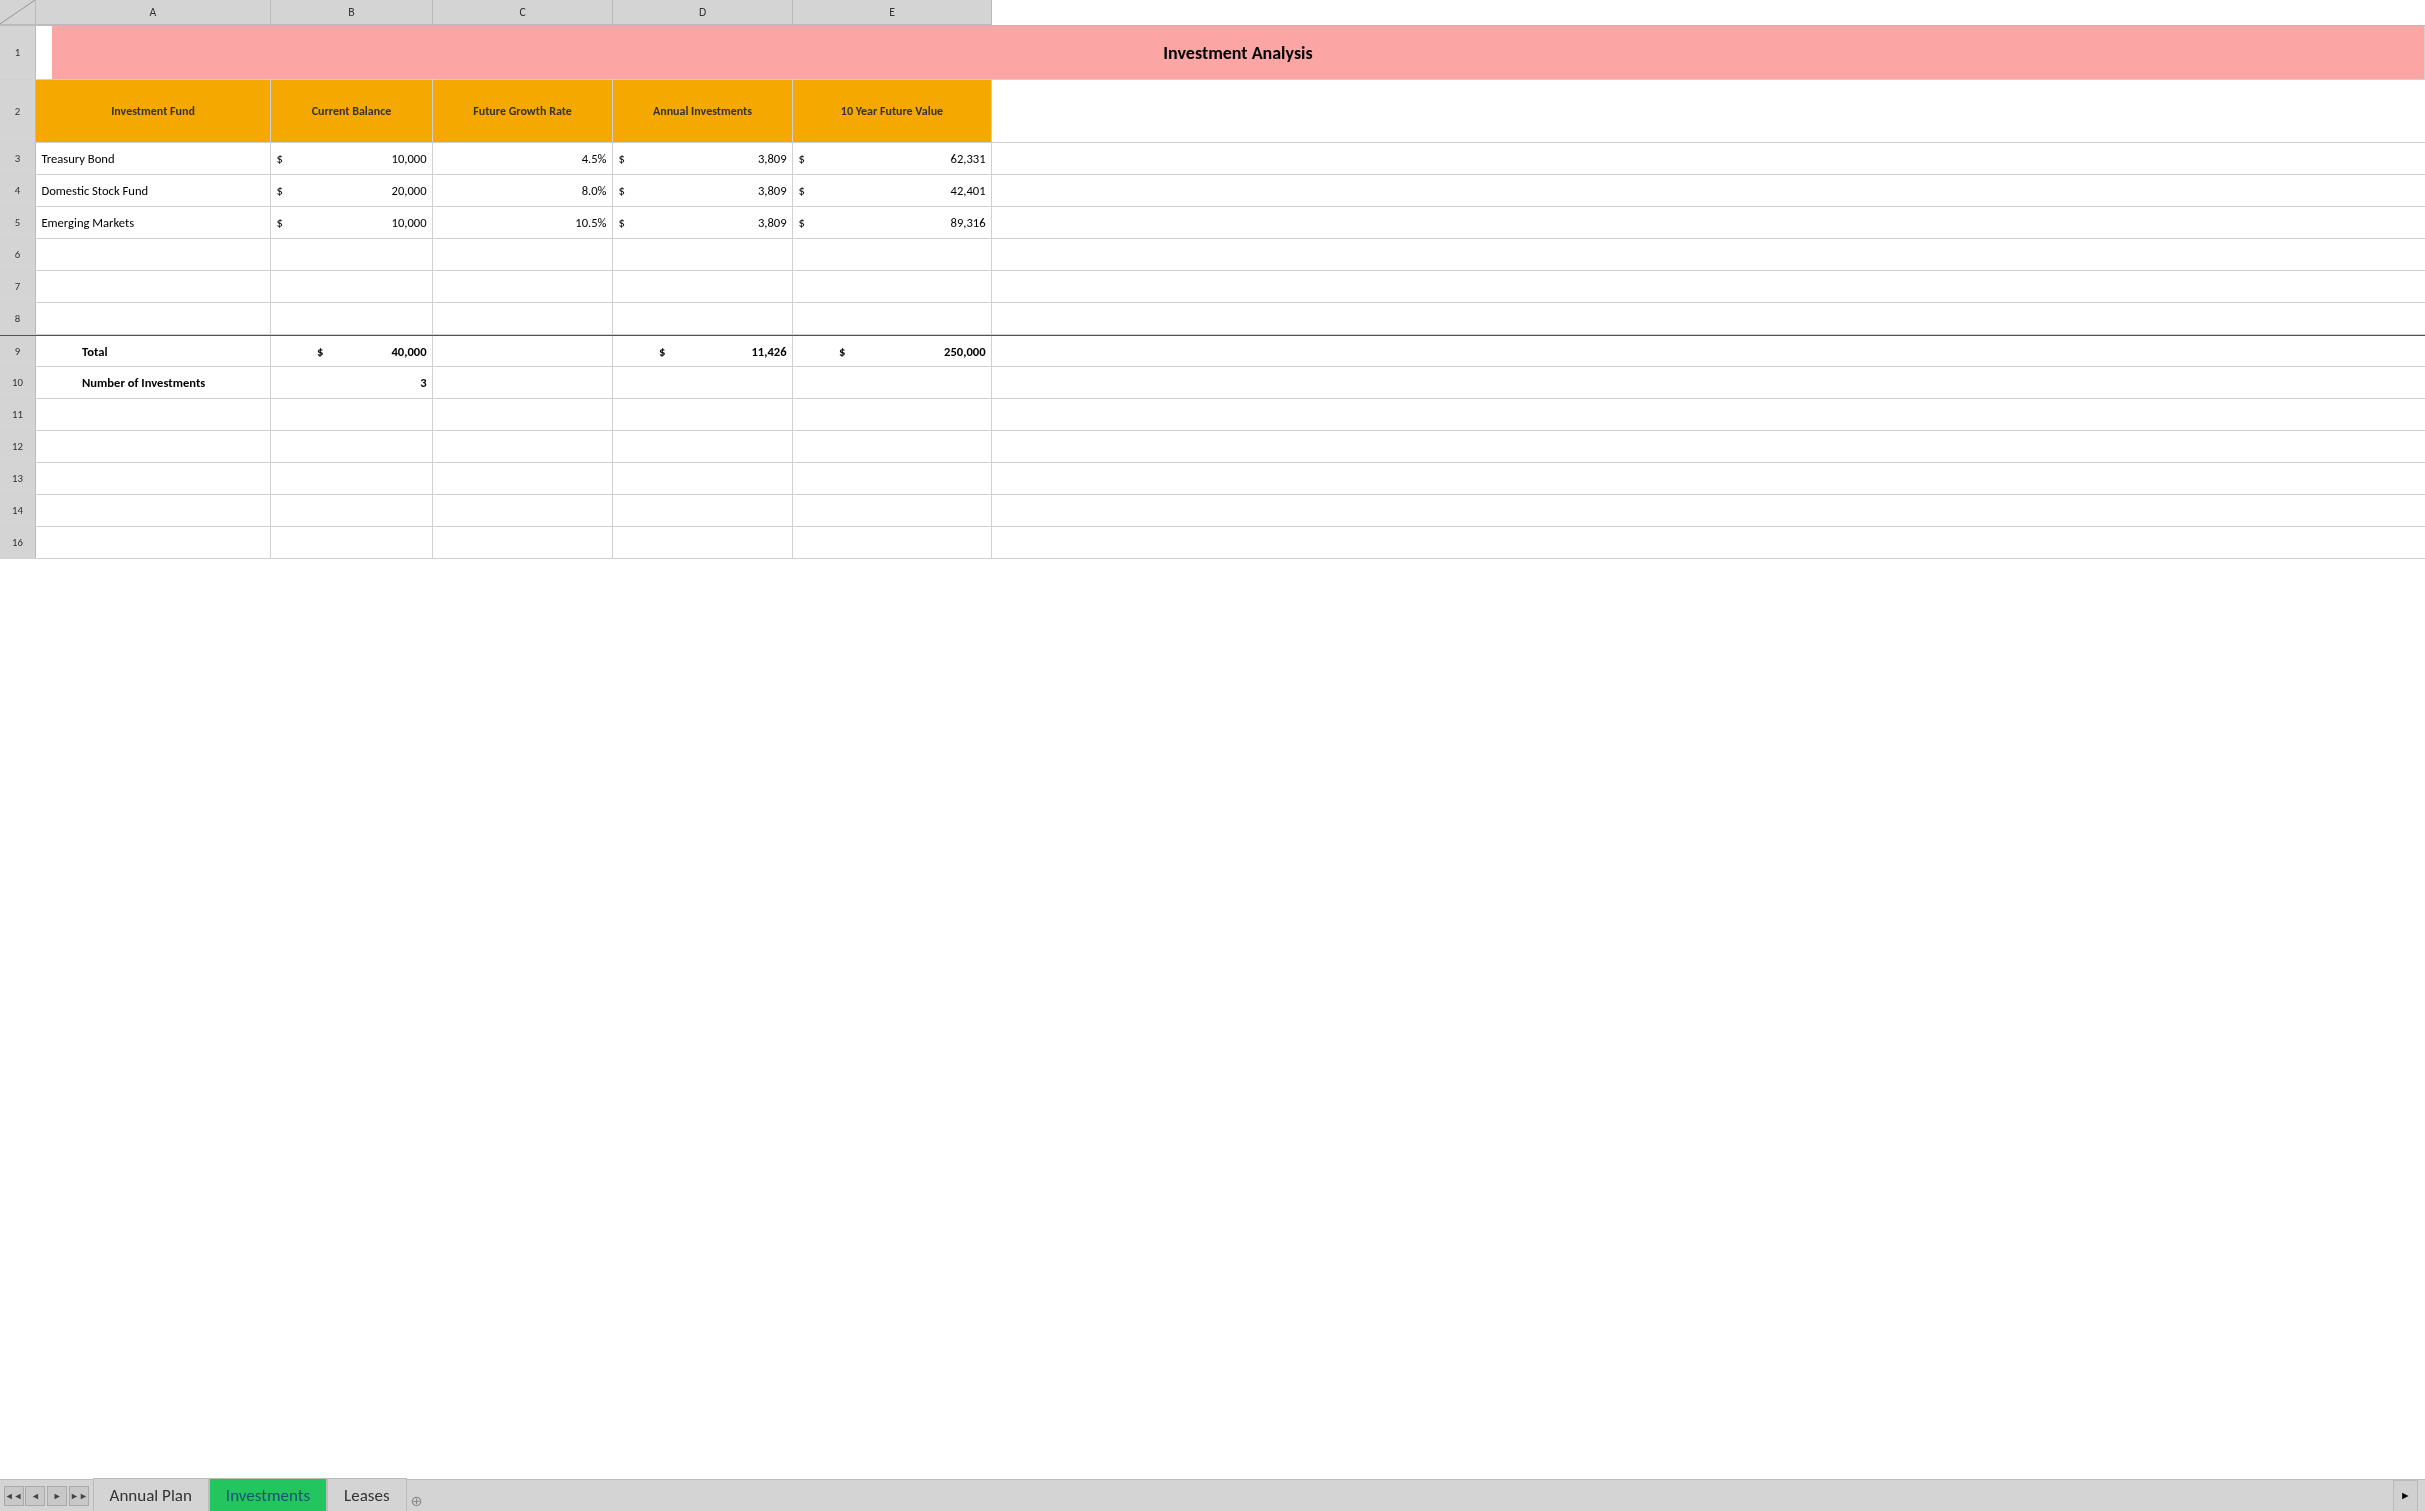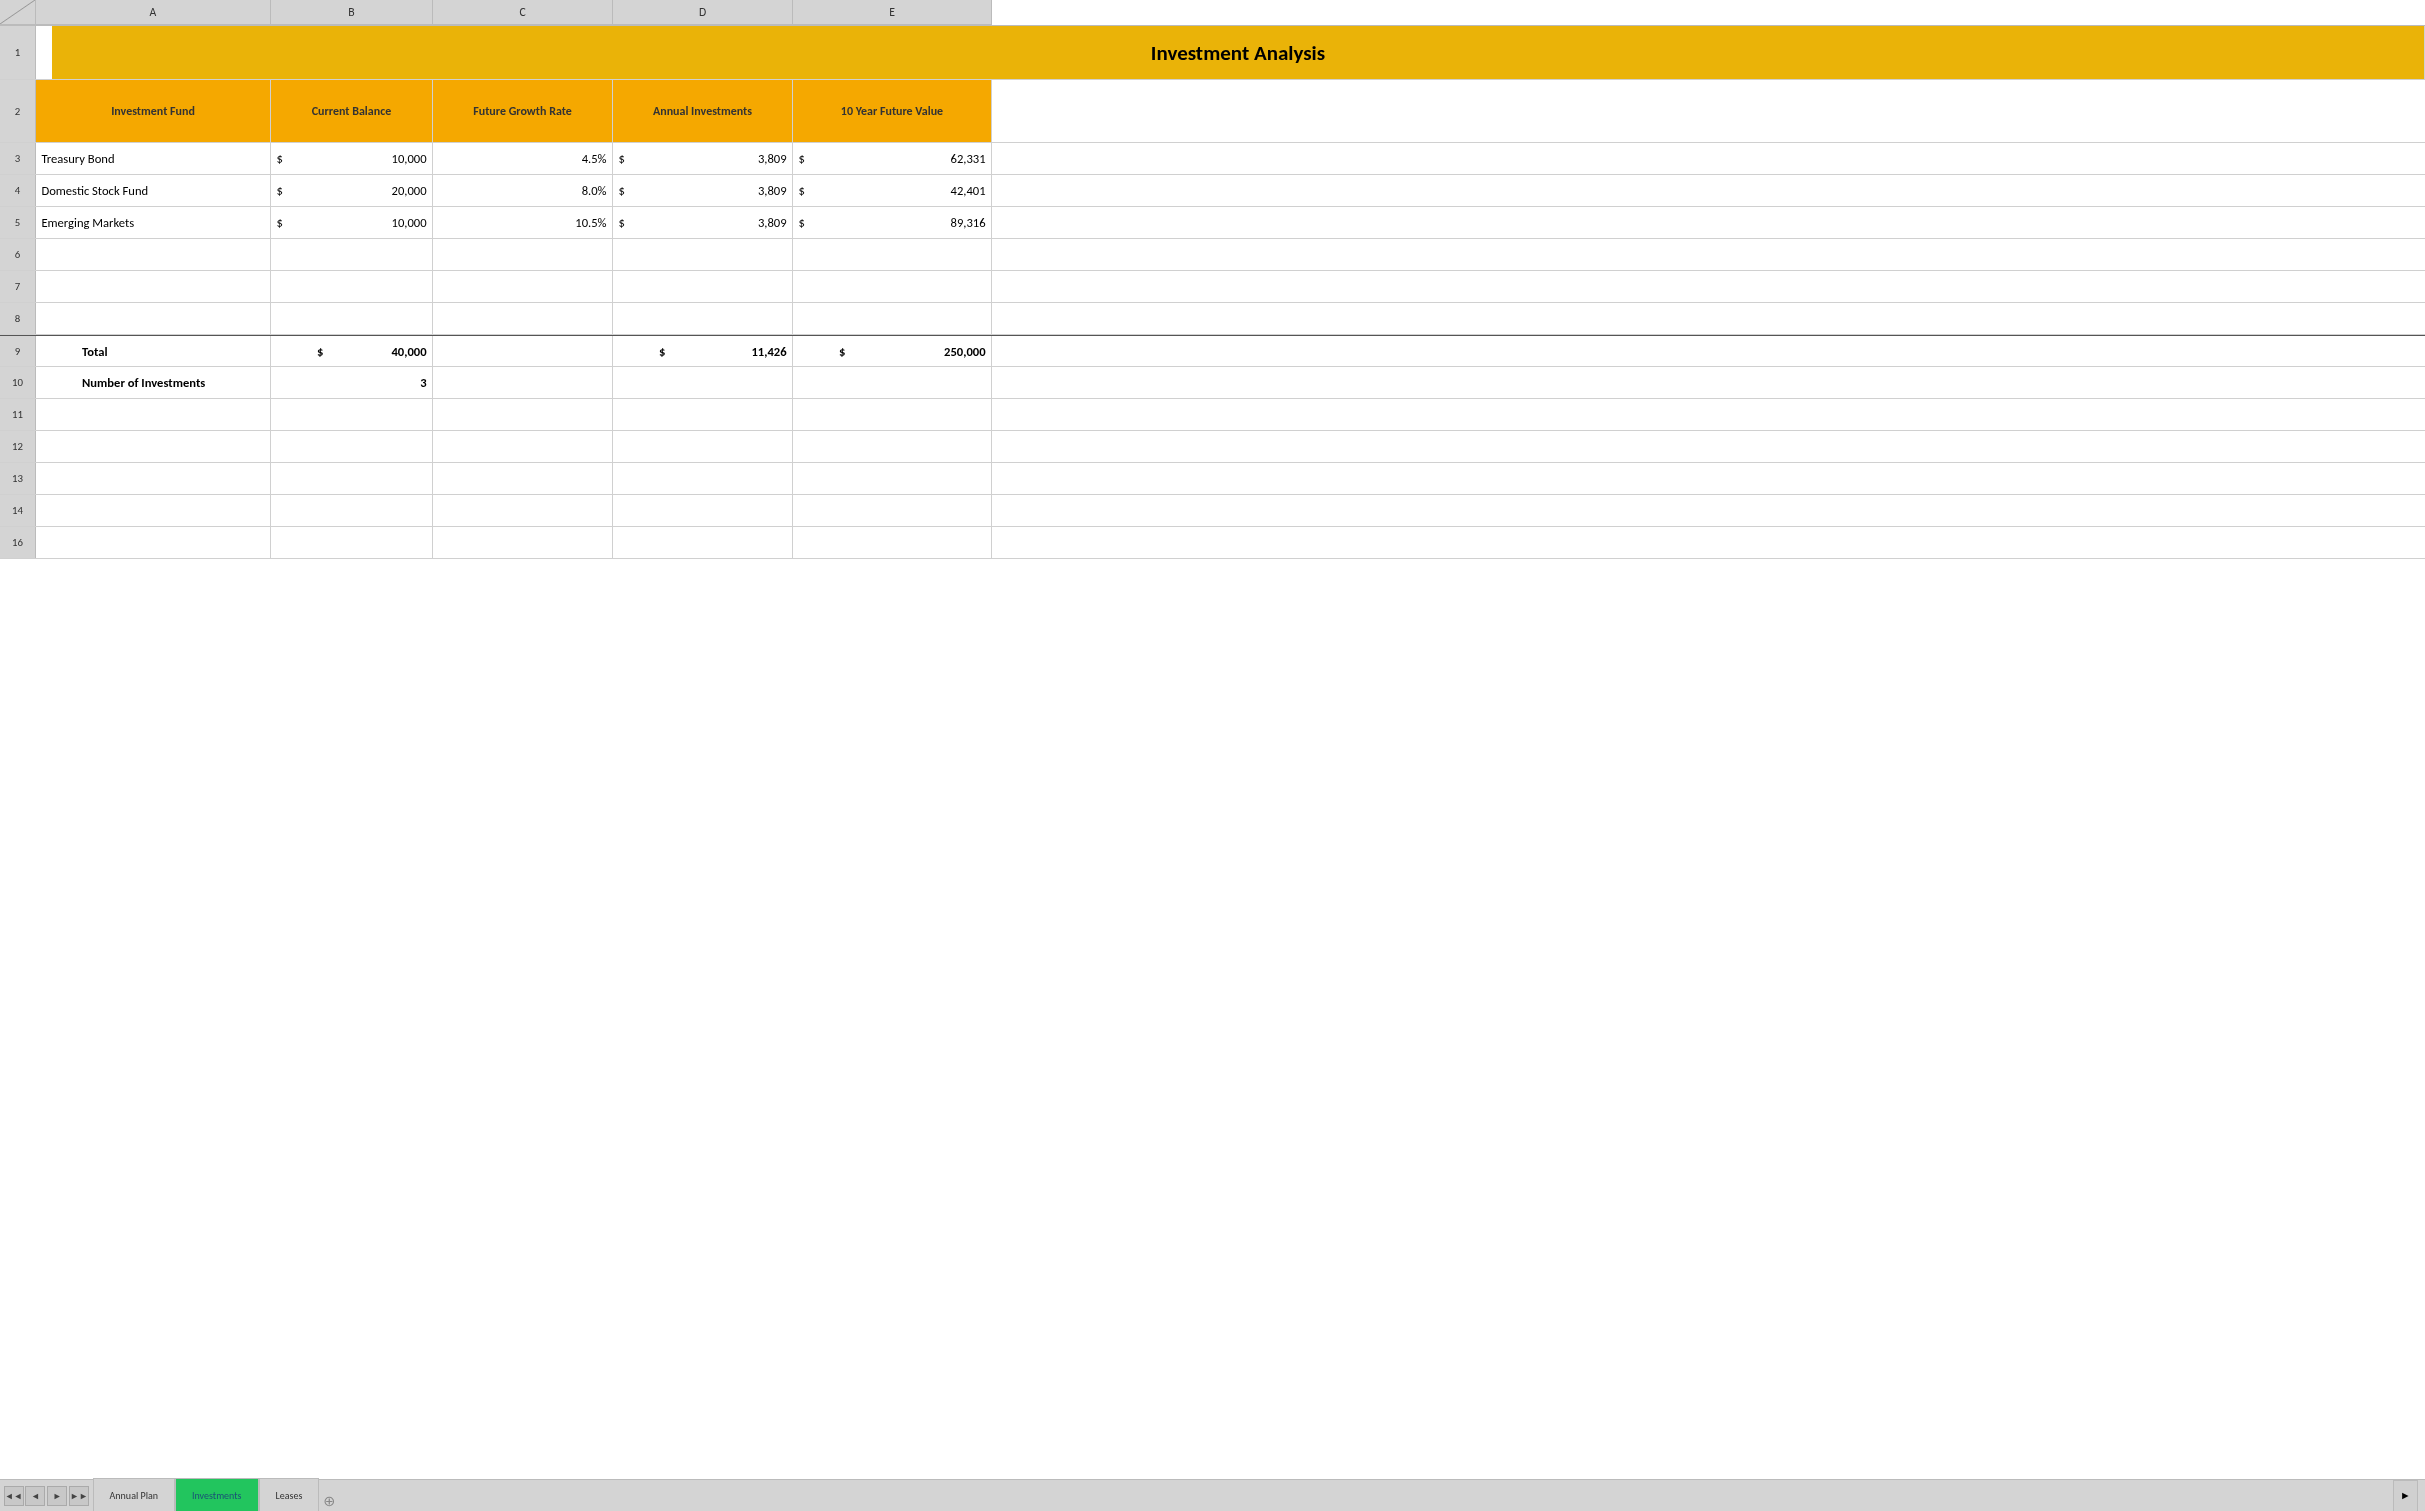--- a/index.html
+++ b/index.html
@@ -90,23 +90,23 @@
 
     
     .col-a { width: 235px; min-width: 235px; }
     .col-b { width: 162px; min-width: 162px; }
     .col-c { width: 180px; min-width: 180px; }
     .col-d { width: 180px; min-width: 180px; }
     .col-e { width: 199px; min-width: 199px; }
 
     
     .title-cell {
-      background: #eab308;
+      background: #fca5a5;
       font-weight: bold;
-      font-size: 21px;
+      font-size: 18px;
       justify-content: center;
       flex: 1;
       margin-left: 16px;
     }
 
     
     .header-cell {
       background: #f5a800;
       font-weight: bold;
       color: #333;
@@ -173,21 +173,21 @@
       color: #444;
     }
 
     .sheet-tab {
       height: 25px;
       padding: 16px 16px;
       display: flex;
       align-items: center;
       justify-content: center;
       cursor: pointer;
-      font-size: 10px;
+      font-size: 17px;
       border: 0.9px solid #bbb;
       border-bottom: none;
       background: #d4d4d4;
       color: #333;
       margin-top: 7.2px;
     }
 
     .sheet-tab.active {
       background: #22c55e;
       font-weight: normal;

